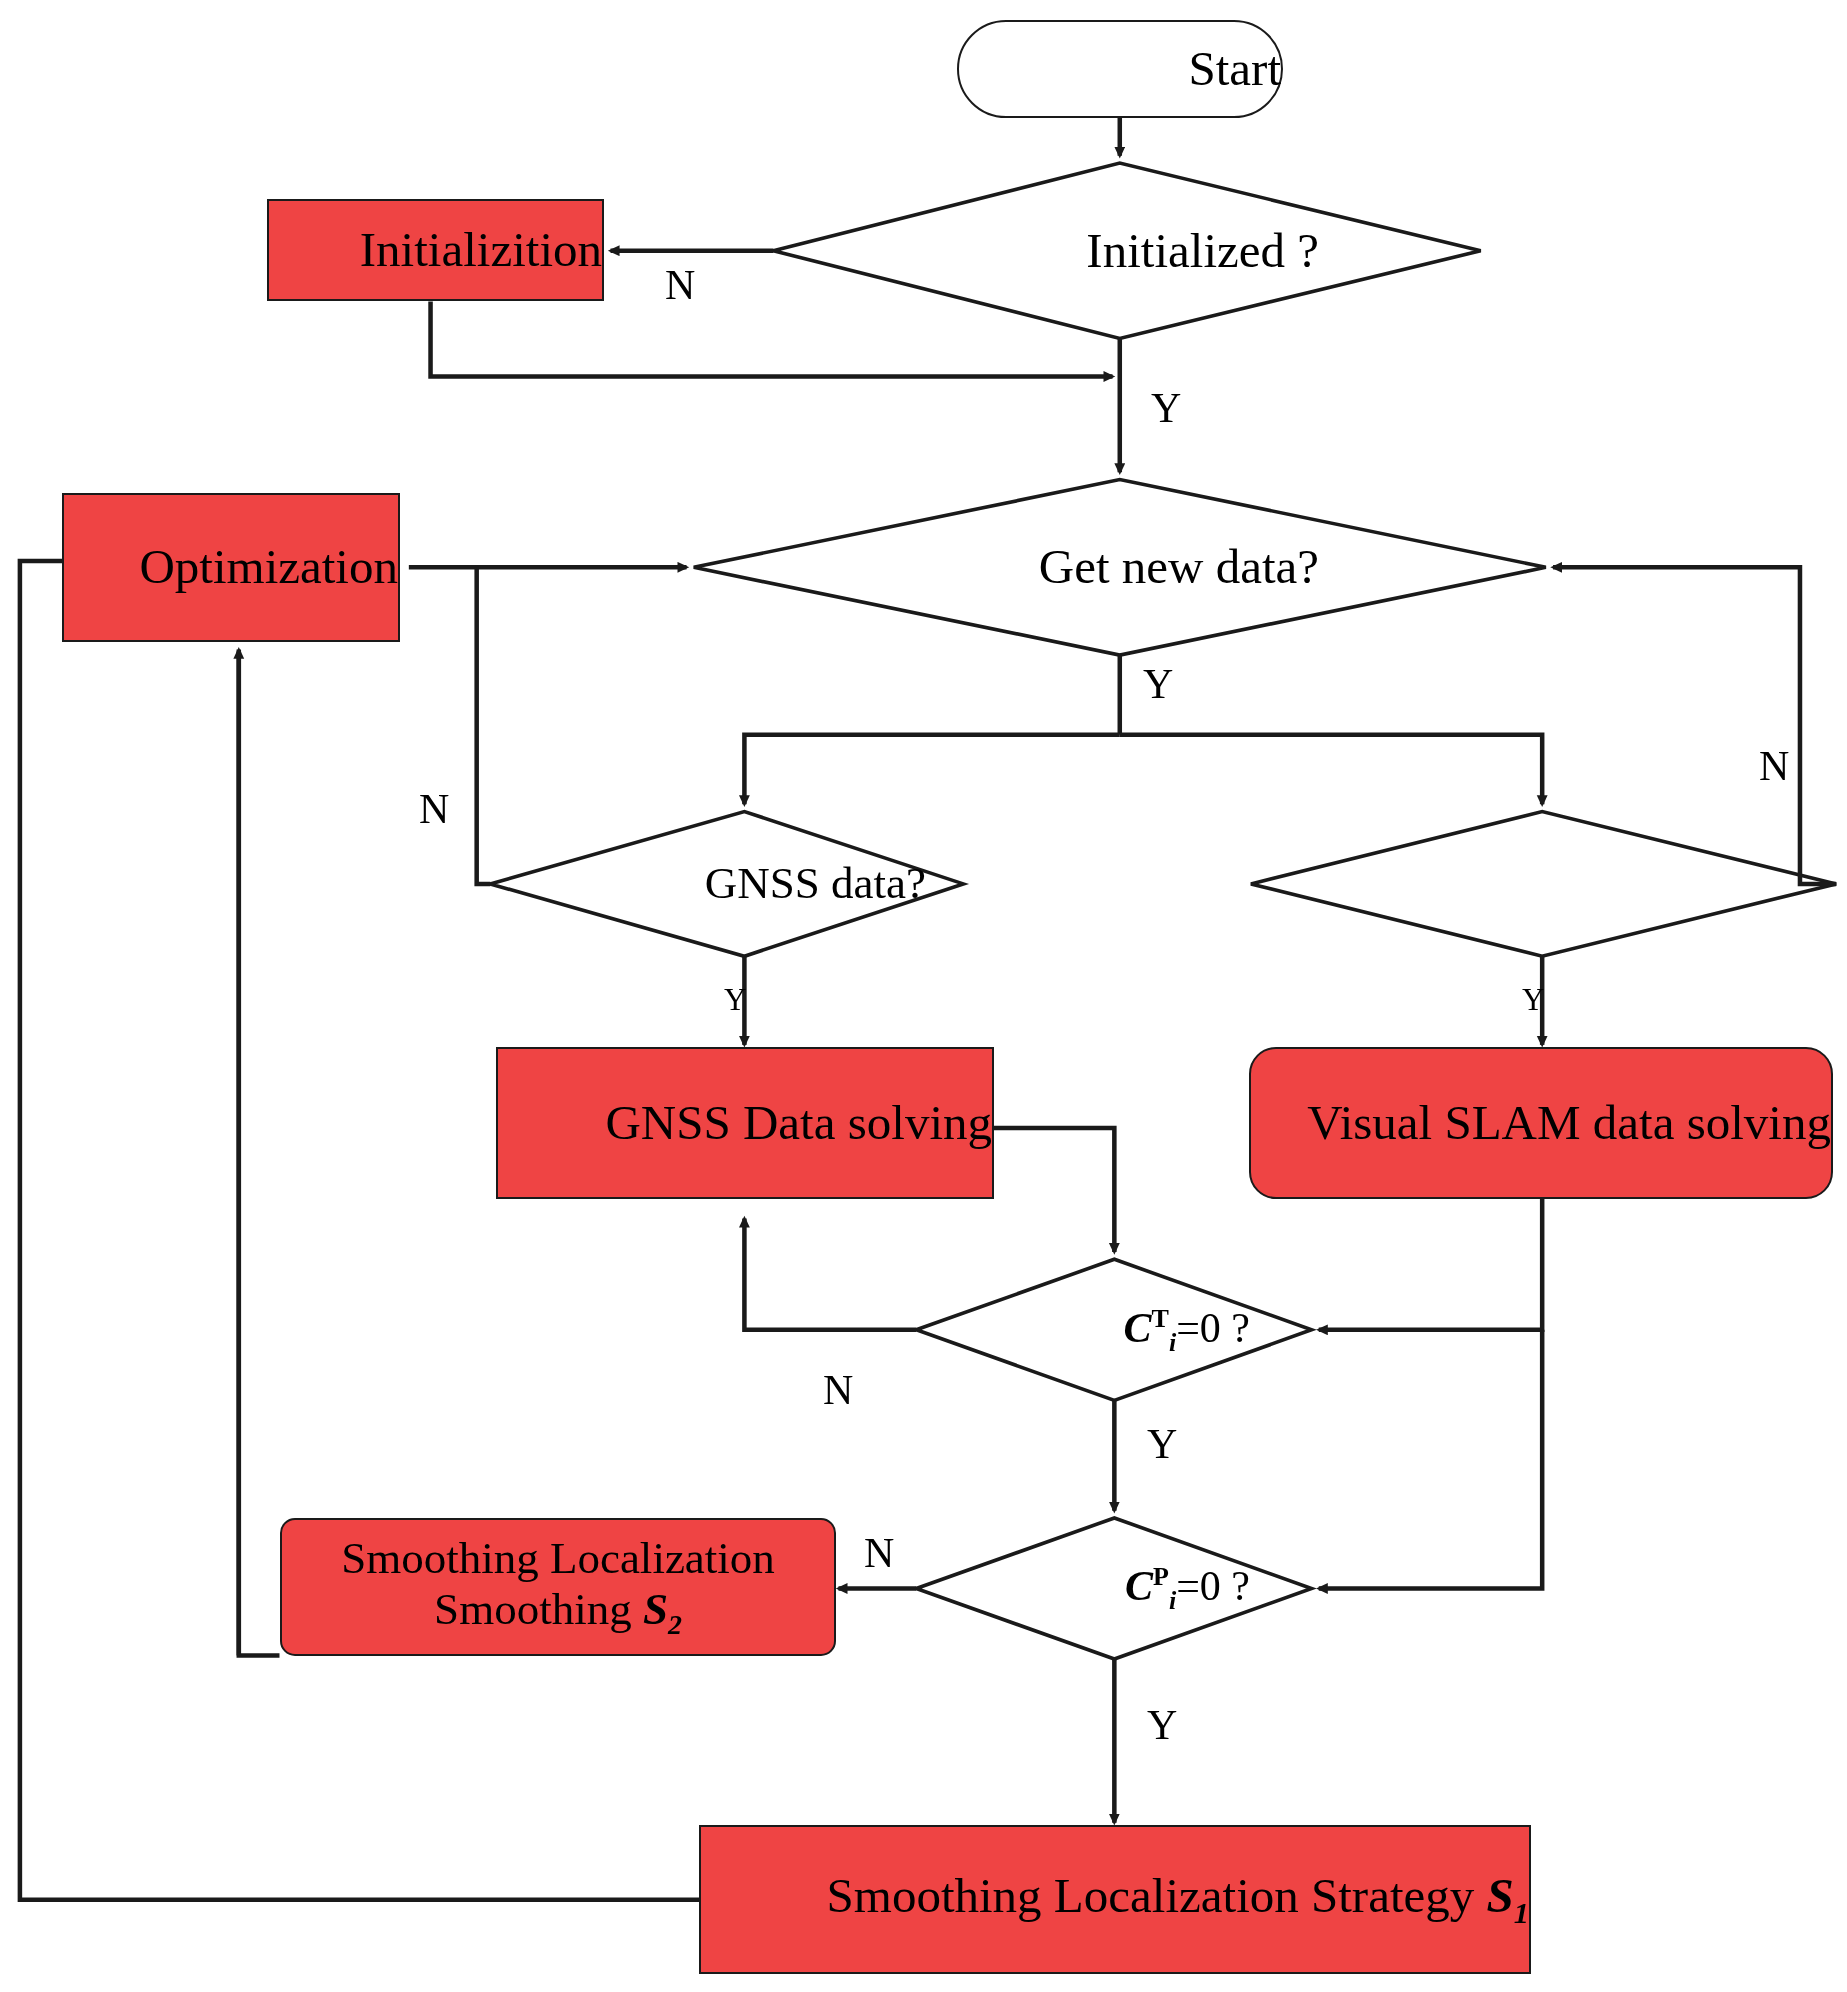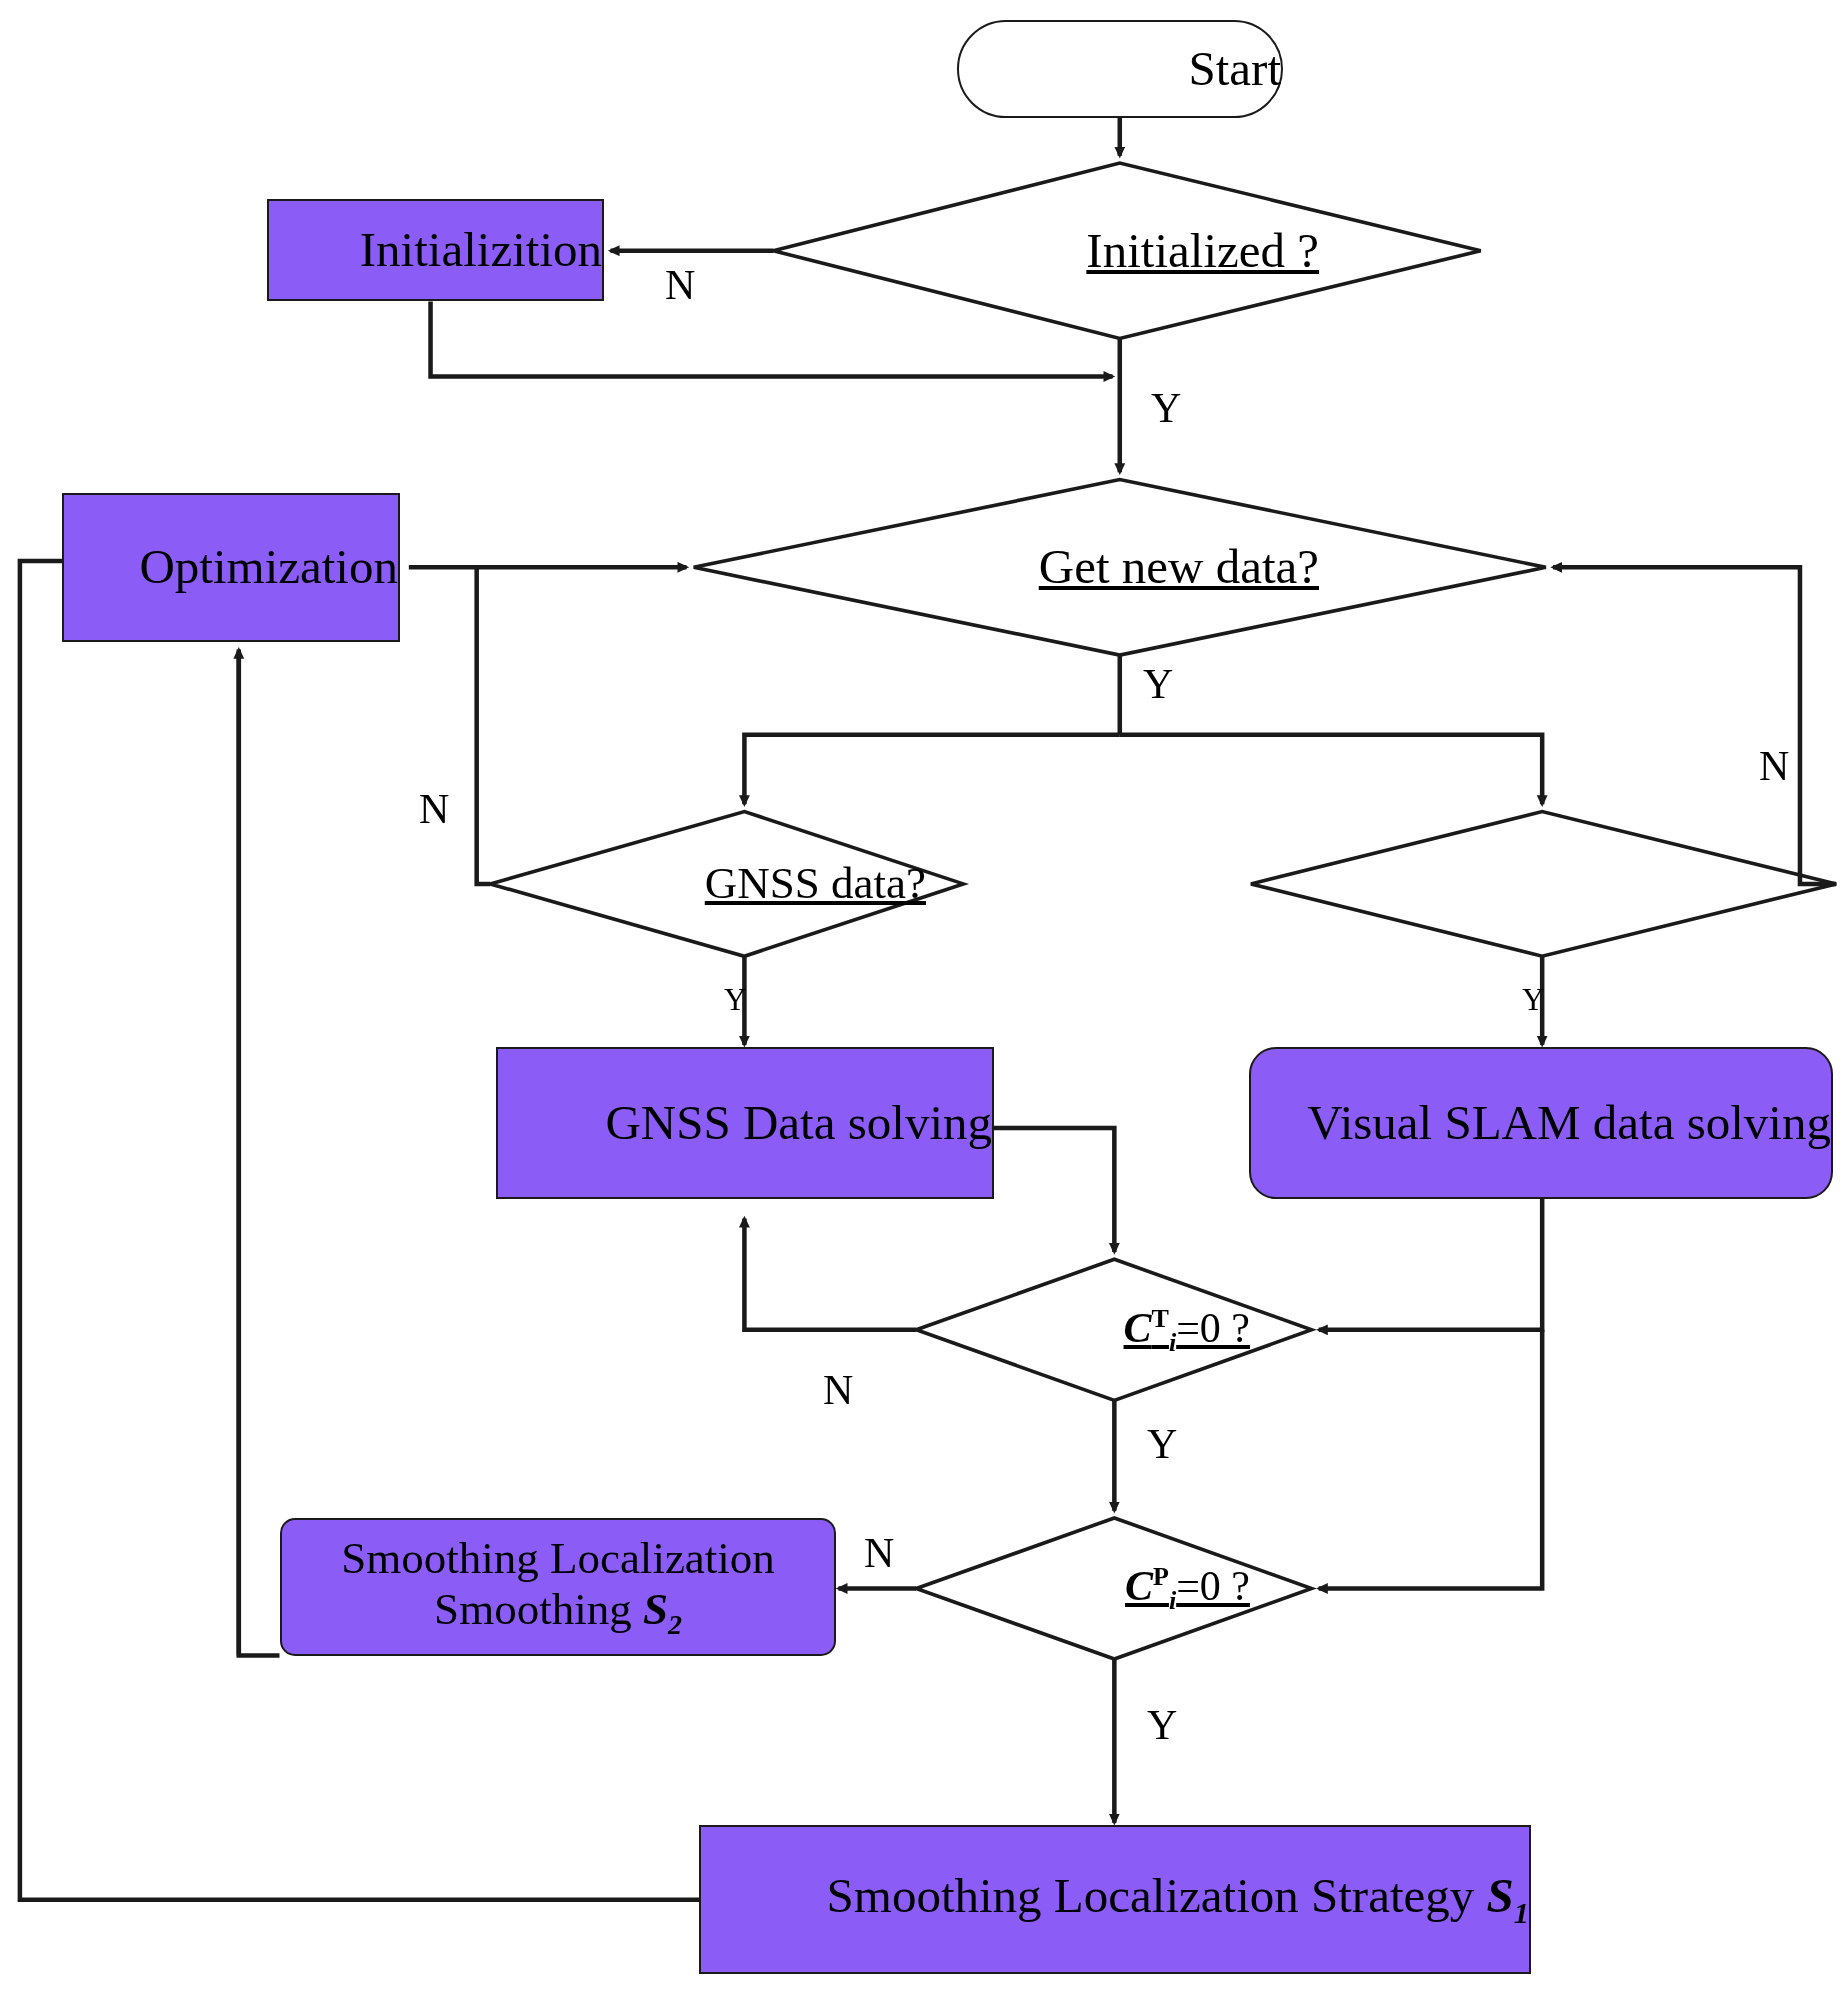--- a/index.html
+++ b/index.html
@@ -29,31 +29,30 @@
     box-sizing: border-box;
     display: flex;
     align-items: center;
     justify-content: flex-end;
     text-align: center;
     color: #000000;
     line-height: 1.15;
   }
   .rect {
     border: 2.7px solid #1a1a1a;
-    background: #8b5cf6;
+    background: #ef4444;
   }
   .stadium {
     border: 2.7px solid #1a1a1a;
     background: #ffffff;
     border-radius: 904px;
   }
   .diamond-label {
     background: transparent;
     border: none;
-    text-decoration: underline;
   }
   .lbl {
     position: absolute;
     color: #000000;
     font-family: "Liberation Serif", serif;
   }
   .f-54 { font-size: 49px; }
   .f-50 { font-size: 45px; }
   .f-46 { font-size: 42px; }
   .edge-label {

